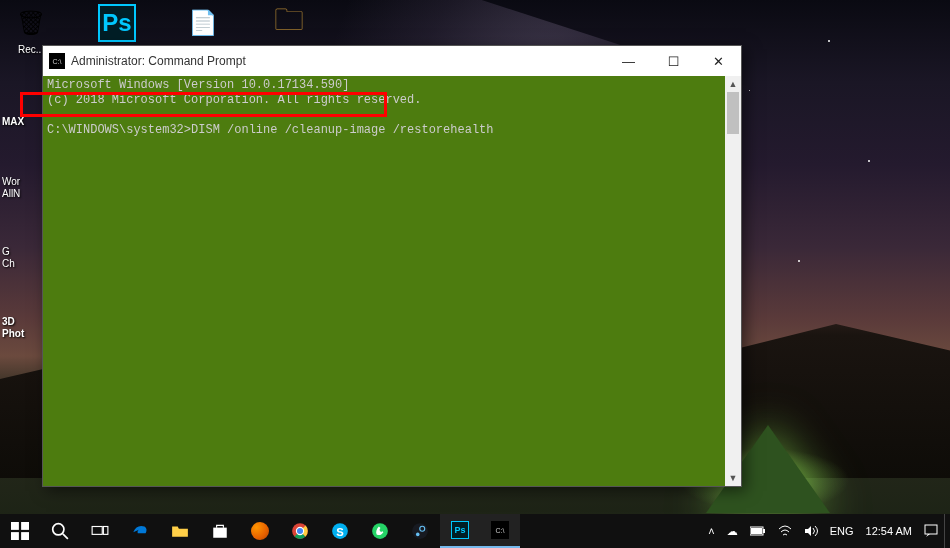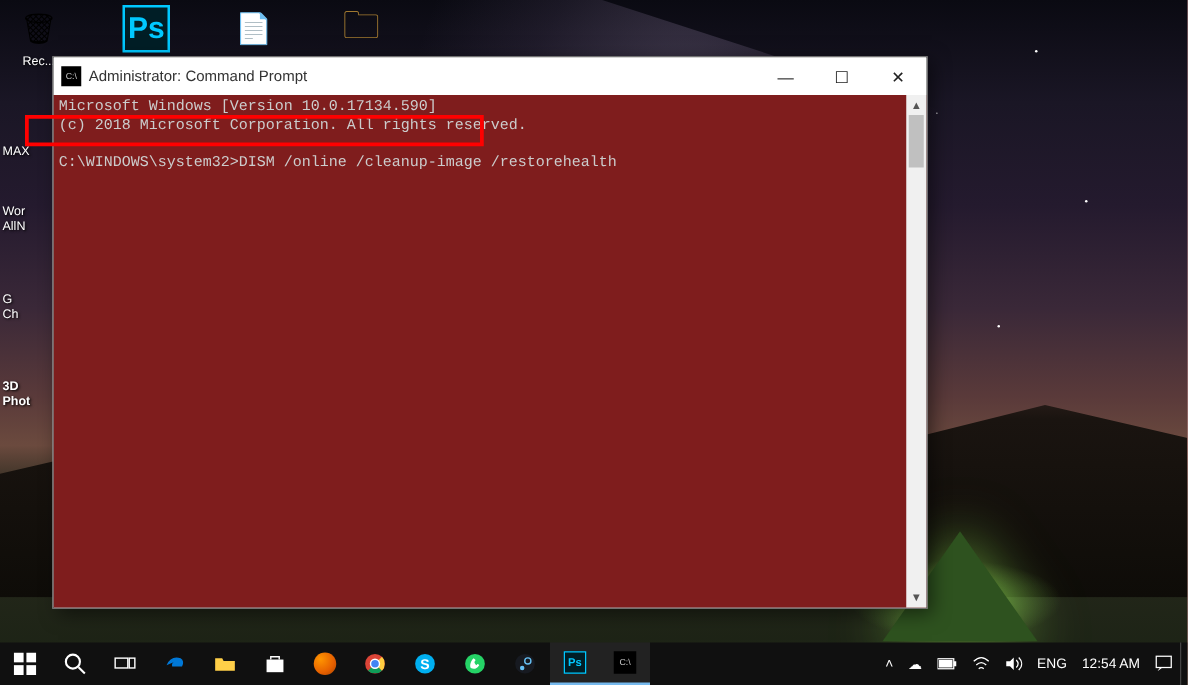--- a/index.html
+++ b/index.html
@@ -52,21 +52,21 @@
     .cmd-titlebar {
       height: 30px; background: #fff; display: flex; align-items: center;
       padding-left: 6px; font-size: 12px; color: #333;
     }
     .cmd-titlebar .icon { width: 16px; height: 16px; background: #000; margin-right: 6px; display:flex; align-items:center; justify-content:center; }
     .cmd-titlebar .icon::after { content:"C:\\"; color:#ccc; font-size:7px; }
     .cmd-winbtns { position: absolute; top: 0; right: 0; display: flex; }
     .cmd-winbtn { width: 45px; height: 30px; display: flex; align-items: center; justify-content: center; font-size: 13px; color: #222; cursor: pointer; }
     .cmd-body {
       position: absolute; top: 30px; left: 0; right: 0; bottom: 0;
-      background: #7f1d1d; color: #ccc;
+      background: #4d7c0f; color: #ccc;
       font-family: Consolas, "Courier New", monospace; font-size: 12px; line-height: 15px;
       padding: 2px 4px; white-space: pre; overflow: hidden;
     }
     .cmd-scroll { position: absolute; top: 30px; right: 0; bottom: 0; width: 16px; background: #f0f0f0; }
     .cmd-scroll .arrow { width: 16px; height: 16px; display:flex; align-items:center; justify-content:center; color:#555; font-size:9px; cursor:pointer; }
     .cmd-scroll .track { position:absolute; top:16px; bottom:16px; left:0; right:0; }
     .cmd-scroll .thumb { position:absolute; top:0; left:2px; right:2px; height:42px; background:#c0c0c0; }
 
     .red-box {
       position: absolute; top: 92px; left: 20px;
@@ -112,21 +112,21 @@
   </div>
   <div class="dicon">
     <div class="box">📄</div>
   </div>
   <div class="dicon">
     <div class="box folder-box" style="font-size:30px;">🗀</div>
   </div>
 </div>
 
 <div style="position:absolute; left:2px; top:116px; color:#fff; font-size:10px; text-shadow:1px 1px 2px #000; line-height:12px;">
-  <div style="margin-bottom:36px;">MAX</div>
+  <div style="margin-bottom:48px;font-weight:bold;">MAX</div>
   <div style="margin-bottom:46px; white-space:pre;margin-top:36px;">Wor
 AllN</div>
   <div style="margin-bottom:46px; white-space:pre;">G
 Ch</div>
   <div style="white-space:pre;font-weight:bold;">3D
 Phot</div>
 </div>
 
 <div class="cmd-window">
   <div class="cmd-titlebar">

